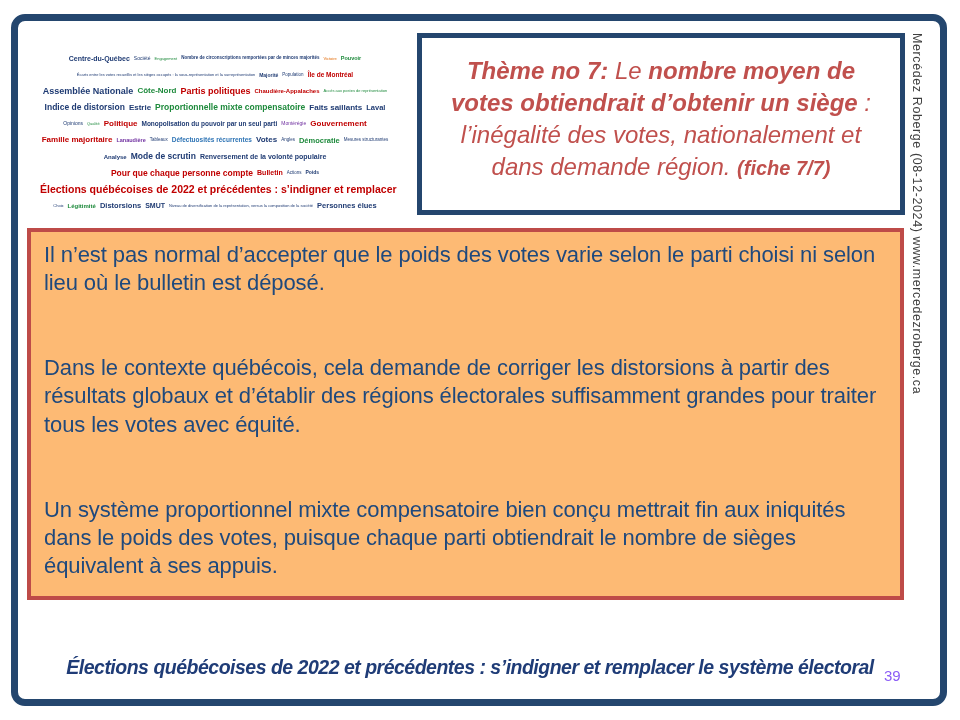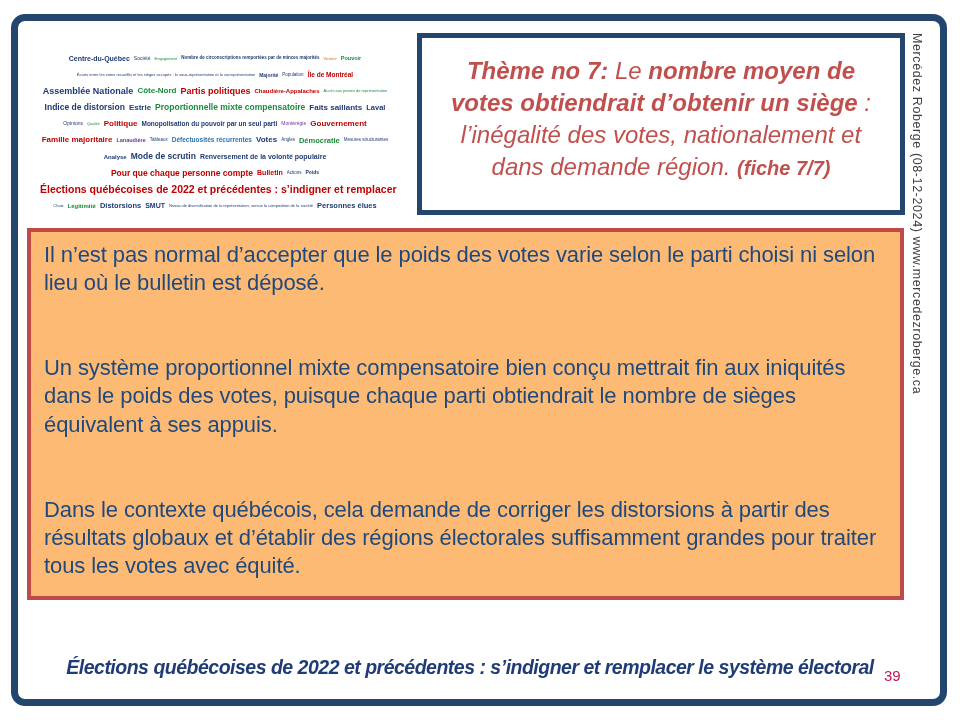--- a/index.html
+++ b/index.html
@@ -40,21 +40,21 @@
     letter-spacing:-0.1px;
   }
   .body-box p:last-child{margin-bottom:0;}
   
   .footer{
     position:absolute;left:30px;top:656px;width:880px;text-align:center;
     color:#1F3C77;font-size:19.5px;font-style:italic;font-weight:700;
     letter-spacing:-0.5px;
   }
   .page-number{
-    position:absolute;left:884px;top:667px;color:#be185d;font-size:15px;
+    position:absolute;left:884px;top:667px;color:#8b5cf6;font-size:15px;
   }
   
   .side-text{
     position:absolute;left:908px;top:33px;height:420px;
     writing-mode:vertical-rl;color:#3F3F3F;font-size:12.5px;
     letter-spacing:0.6px;line-height:1.25;white-space:nowrap;
   }
 </style>
 </head>
 <body>
@@ -64,22 +64,22 @@
   <div class="slide-border"></div>
 
   <div class="wordcloud"><span style="color: rgb(31, 59, 115); font-size: 7px; font-weight: 700;">Centre-du-Québec</span><span style="color: rgb(31, 59, 115); font-size: 5px;">Société</span><span style="color: rgb(30, 138, 60); font-size: 4px;">Engagement</span><span style="color: rgb(31, 59, 115); font-size: 4.5px; font-weight: 700;">Nombre de circonscriptions remportées par de minces majorités</span><span style="color: rgb(227, 108, 10); font-size: 4px;">Victoire</span><span style="color: rgb(30, 138, 60); font-size: 5.5px; font-weight: 700;">Pouvoir</span><span style="color: rgb(31, 59, 115); font-size: 4px;">Écarts entre les votes recueillis et les sièges occupés : la sous-représentation et la surreprésentation</span><span style="color: rgb(31, 59, 115); font-size: 5px; font-weight: 700;">Majorité</span><span style="color: rgb(31, 59, 115); font-size: 4.5px;">Population</span><span style="color: rgb(192, 0, 0); font-size: 6.5px; font-weight: 700;">Île de Montréal</span><span style="color: rgb(31, 59, 115); font-size: 9px; font-weight: 700;">Assemblée Nationale</span><span style="color: rgb(30, 138, 60); font-size: 8px; font-weight: 700;">Côte-Nord</span><span style="color: rgb(192, 0, 0); font-size: 9px; font-weight: 700;">Partis politiques</span><span style="color: rgb(192, 0, 0); font-size: 6px; font-weight: 700;">Chaudière-Appalaches</span><span style="color: rgb(30, 138, 60); font-size: 4px;">Accès aux postes de représentation</span><span style="color: rgb(31, 59, 115); font-size: 8.5px; font-weight: 700;">Indice de distorsion</span><span style="color: rgb(31, 59, 115); font-size: 8px; font-weight: 700;">Estrie</span><span style="color: rgb(30, 138, 60); font-size: 8.5px; font-weight: 700;">Proportionnelle mixte compensatoire</span><span style="color: rgb(31, 59, 115); font-size: 8px; font-weight: 700;">Faits saillants</span><span style="color: rgb(31, 59, 115); font-size: 7.5px; font-weight: 700;">Laval</span><span style="color: rgb(31, 59, 115); font-size: 5px;">Opinions</span><span style="color: rgb(30, 138, 60); font-size: 4px;">Qualité</span><span style="color: rgb(192, 0, 0); font-size: 8px; font-weight: 700;">Politique</span><span style="color: rgb(31, 59, 115); font-size: 6.5px; font-weight: 700;">Monopolisation du pouvoir par un seul parti</span><span style="color: rgb(112, 48, 160); font-size: 5px;">Montérégie</span><span style="color: rgb(192, 0, 0); font-size: 8px; font-weight: 700;">Gouvernement</span><span style="color: rgb(192, 0, 0); font-size: 8px; font-weight: 700;">Famille majoritaire</span><span style="color: rgb(112, 48, 160); font-size: 5.5px; font-weight: 700;">Lanaudière</span><span style="color: rgb(31, 59, 115); font-size: 4.5px;">Tableaux</span><span style="color: rgb(46, 116, 181); font-size: 6.5px; font-weight: 700;">Défectuosités récurrentes</span><span style="color: rgb(31, 59, 115); font-size: 8px; font-weight: 700;">Votes</span><span style="color: rgb(31, 59, 115); font-size: 4.5px;">Angles</span><span style="color: rgb(30, 138, 60); font-size: 7.5px; font-weight: 700;">Démocratie</span><span style="color: rgb(31, 59, 115); font-size: 4.5px;">Mesures structurantes</span><span style="color: rgb(31, 59, 115); font-size: 6px; font-weight: 700;">Analyse</span><span style="color: rgb(31, 59, 115); font-size: 8.5px; font-weight: 700;">Mode de scrutin</span><span style="color: rgb(31, 59, 115); font-size: 7px; font-weight: 700;">Renversement de la volonté populaire</span><span style="color: rgb(192, 0, 0); font-size: 8.5px; font-weight: 700;">Pour que chaque personne compte</span><span style="color: rgb(192, 0, 0); font-size: 7px; font-weight: 700;">Bulletin</span><span style="color: rgb(31, 59, 115); font-size: 4.5px;">Actions</span><span style="color: rgb(31, 59, 115); font-size: 5px; font-weight: 700;">Poids</span><span style="color: rgb(192, 0, 0); font-size: 10.5px; font-weight: 700;">Élections québécoises de 2022 et précédentes : s’indigner et remplacer le système électoral</span><span style="color: rgb(31, 59, 115); font-size: 4px;">Choix</span><span style="color: rgb(30, 138, 60); font-size: 6px; font-weight: 700;">Légitimité</span><span style="color: rgb(31, 59, 115); font-size: 7.5px; font-weight: 700;">Distorsions</span><span style="color: rgb(31, 59, 115); font-size: 7px; font-weight: 700;">SMUT</span><span style="color: rgb(31, 59, 115); font-size: 4px;">Niveau de diversification de la représentation, versus la composition de la société</span><span style="color: rgb(31, 59, 115); font-size: 7.5px; font-weight: 700;">Personnes élues</span></div>
 
   <div class="title-box">
     <p class="title-text"><span class="tb">Thème no 7: </span><span> Le </span><span class="tb">nombre moyen de votes obtiendrait d’obtenir un siège</span><span> : </span><span>l’inégalité des votes, nationalement et dans demande région. </span><span class="tnote">(fiche 7/7)</span></p>
   </div>
 
   <div class="body-box">
       <p>Il n’est pas normal d’accepter que le poids des votes varie selon le parti choisi ni selon lieu où le bulletin est déposé.</p>
+      <p>Dans le contexte québécois, cela demande de corriger les distorsions à partir des résultats globaux et d’établir des régions électorales suffisamment grandes pour traiter tous les votes avec équité.</p>
       <p>Un système proportionnel mixte compensatoire bien conçu mettrait fin aux iniquités dans le poids des votes, puisque chaque parti obtiendrait le nombre de sièges équivalent à ses appuis.</p>
-      <p>Dans le contexte québécois, cela demande de corriger les distorsions à partir des résultats globaux et d’établir des régions électorales suffisamment grandes pour traiter tous les votes avec équité.</p>
     </div>
 
   <div class="footer">Élections québécoises de 2022 et précédentes : s’indigner et remplacer le système électoral</div>
 
   <div class="page-number">39</div>
 
   <div class="side-text">Mercédez Roberge  (08-12-2024)  www.mercedezroberge.ca</div>
 
 </div>
 

